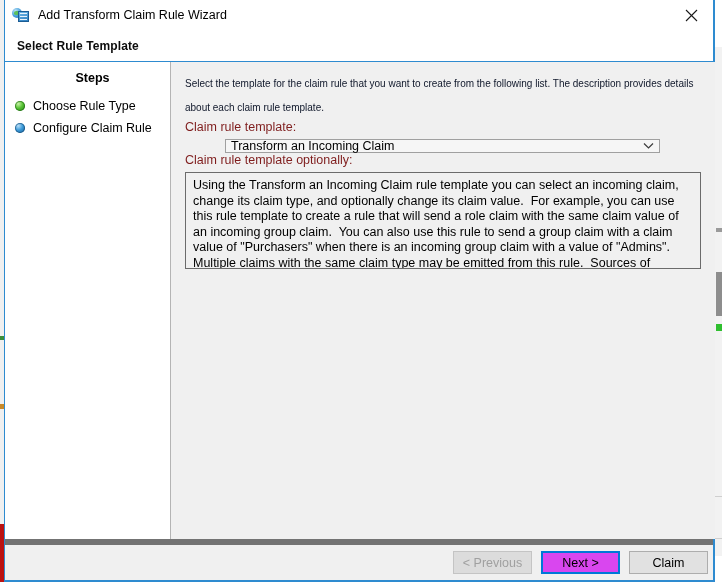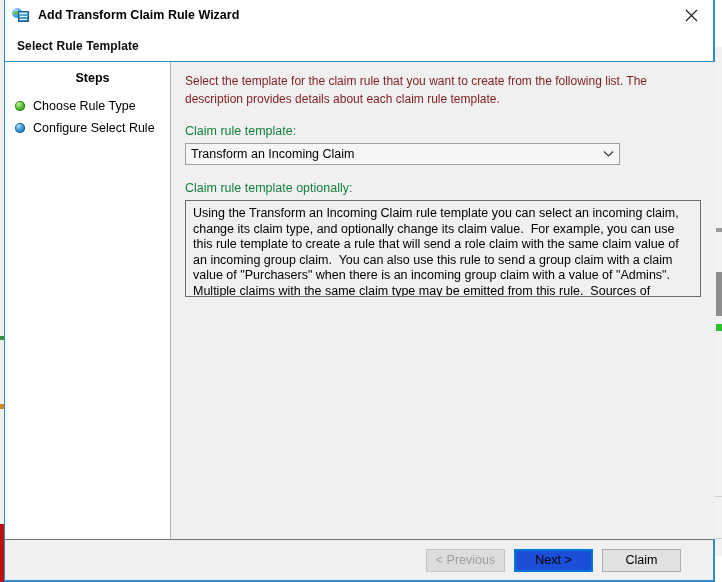--- a/index.html
+++ b/index.html
@@ -91,21 +91,20 @@
     box-sizing: border-box;
   }
 
   
   #title-bar {
     position: relative;
     height: 30px;
     background: #ffffff;
     display: flex;
     align-items: center;
-    font-weight: bold;
   }
   #app-icon {
     width: 18px; height: 18px;
     margin-left: 7px;
     position: relative;
     flex: none;
   }
   #app-icon .globe {
     position: absolute;
     left: 0; top: 2px;
@@ -228,43 +227,43 @@
 
   
   #content-pane {
     flex: 1;
     background: #f0f0f0;
     padding: 10px 14px 0 14px;
     box-sizing: border-box;
     position: relative;
   }
   #intro-text {
-    font-size: 12px;
-    line-height: 18px;
+    font-size: 10px;
+    line-height: 24px;
+    color: #0f172a;
+    margin: 0 6px 0 0;
+  }
+  .field-label {
+    font-size: 12.5px;
     color: #7f1d1d;
-    margin: 0 6px 0 0;
-  }
-  .field-label {
-    font-size: 12.5px;
-    color: #15803d;
-    margin-top: 16px;
     margin-bottom: 5px;
   }
 
   
   #template-combobox {
     position: relative;
-    height: 22px;
+    height: 14px;
     width: 435px;
     background: #f6f6f6;
     border: 1px solid #a0a0a0;
     box-sizing: border-box;
     display: flex;
     align-items: center;
     cursor: default;
+    margin-left: 40px;
   }
   #template-combobox-value {
     font-size: 12.5px;
     color: #000000;
     padding-left: 5px;
     flex: 1;
     white-space: nowrap;
     overflow: hidden;
   }
   #template-combobox-arrow {
@@ -289,25 +288,25 @@
     line-height: 15.5px;
     color: #000000;
     margin: 0;
     white-space: pre-wrap;
   }
 
   
   #footer {
     height: 41px;
     background: #f0f0f0;
-    border-top: 1px solid #737373;
+    border-top: 6px solid #737373;
     display: flex;
     align-items: center;
     justify-content: flex-end;
-    padding-right: 32px;
+    padding-right: 5px;
     box-sizing: border-box;
   }
   .wizard-button {
     font-family: "Liberation Sans", sans-serif;
     font-size: 12.5px;
     height: 23px;
     width: 79px;
     margin-left: 9px;
     background: #e1e1e1;
     border: 1px solid #adadad;
@@ -318,21 +317,21 @@
     display: inline-flex;
     align-items: center;
     justify-content: center;
   }
   .wizard-button.disabled {
     color: #a0a0a0;
     background: #dcdcdc;
     border-color: #c4c4c4;
   }
   .wizard-button.default {
-    background: #1d4ed8;
+    background: #d946ef;
     border: 2px solid #0078d7;
   }
   #footer-spacer { flex: 1; }
 </style>
 </head>
 <body>
 
 <div id="bg-left-strip"></div>
 <div id="bg-left-tick-b"></div>
 <div id="bg-left-tick-a"></div>
@@ -374,21 +373,21 @@
     <div id="sidebar">
       <div id="steps-heading">Steps</div>
 
       <div class="step-item">
         <span class="step-bullet green"></span>
         <span class="step-label">Choose Rule Type</span>
       </div>
 
       <div class="step-item">
         <span class="step-bullet blue"></span>
-        <span class="step-label">Configure Select Rule</span>
+        <span class="step-label">Configure Claim Rule</span>
       </div>
     </div>
 
     <div id="content-pane">
 
       <p id="intro-text">Select the template for the claim rule that you want to create from the following list. The description provides details about each claim rule template.</p>
 
       <div class="field-label">Claim rule template:</div>
 
       <div id="template-combobox">

